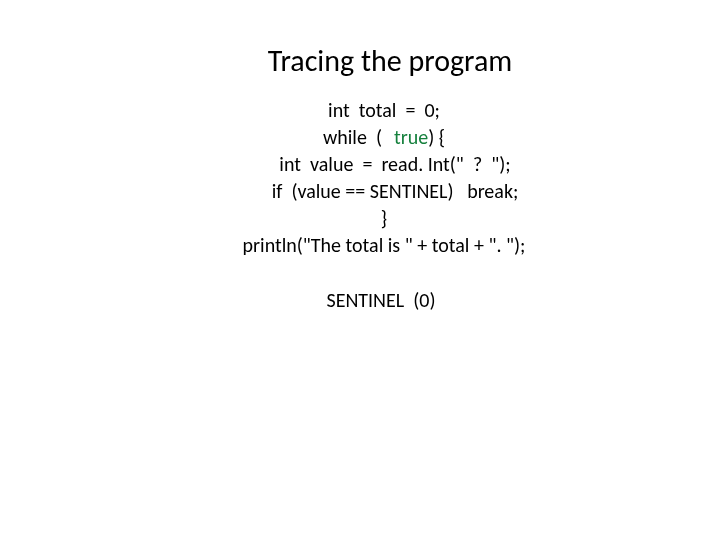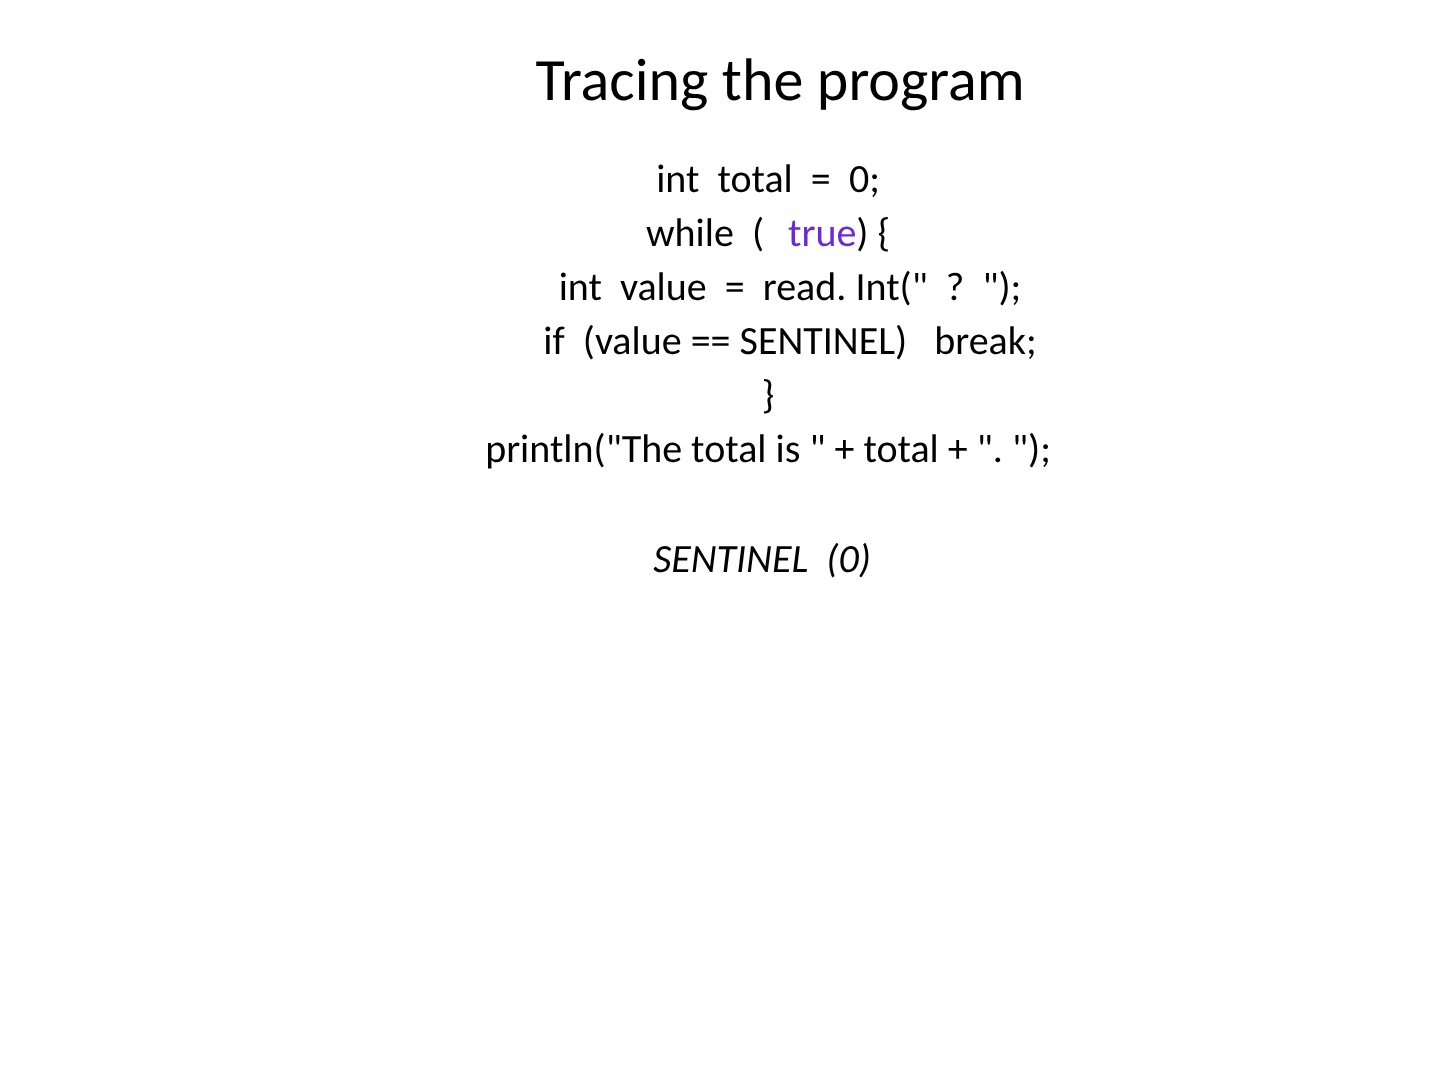--- a/index.html
+++ b/index.html
@@ -17,45 +17,45 @@
       position: relative;
       overflow: hidden;
     }
     .title {
       text-align: center;
       font-size: 30px;
       font-weight: 400;
       padding-top: 22px;
       padding-bottom: 18px;
       padding-left: 60px;
+      margin-top: 20px;
     }
     .code-block {
       font-size: 20px;
       line-height: 1.35;
       padding-left: 48px;
     }
     .code-line {
       white-space: pre;
     }
     .indent-1 {
       padding-left: 22px;
     }
     .kw-red {
-      color: #6d28d9;
+      color: #15803d;
       margin-left: 12px;
     }
     .trace-block {
       font-size: 20px;
       line-height: 1.35;
       padding-left: 42px;
       padding-top: 28px;
     }
     .trace-line {
       white-space: pre;
-      font-style: italic;
     }
   </style>
 </head>
 <body>
 
 <div class="title">Tracing the program</div>
 
 <div class="code-block">
   <div class="code-line">int  total  =  0;</div>
   <div class="code-line"><span>while  (</span><span class="kw-red">true</span><span>) {</span></div>

